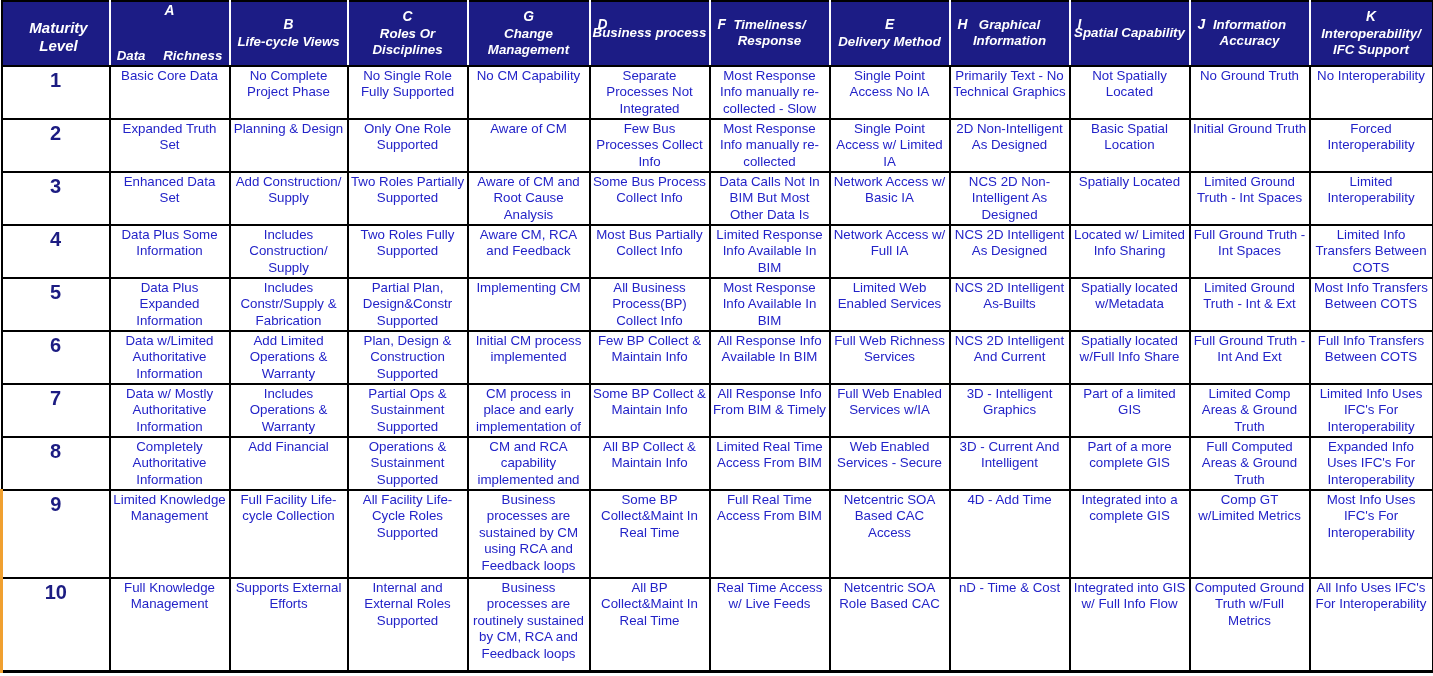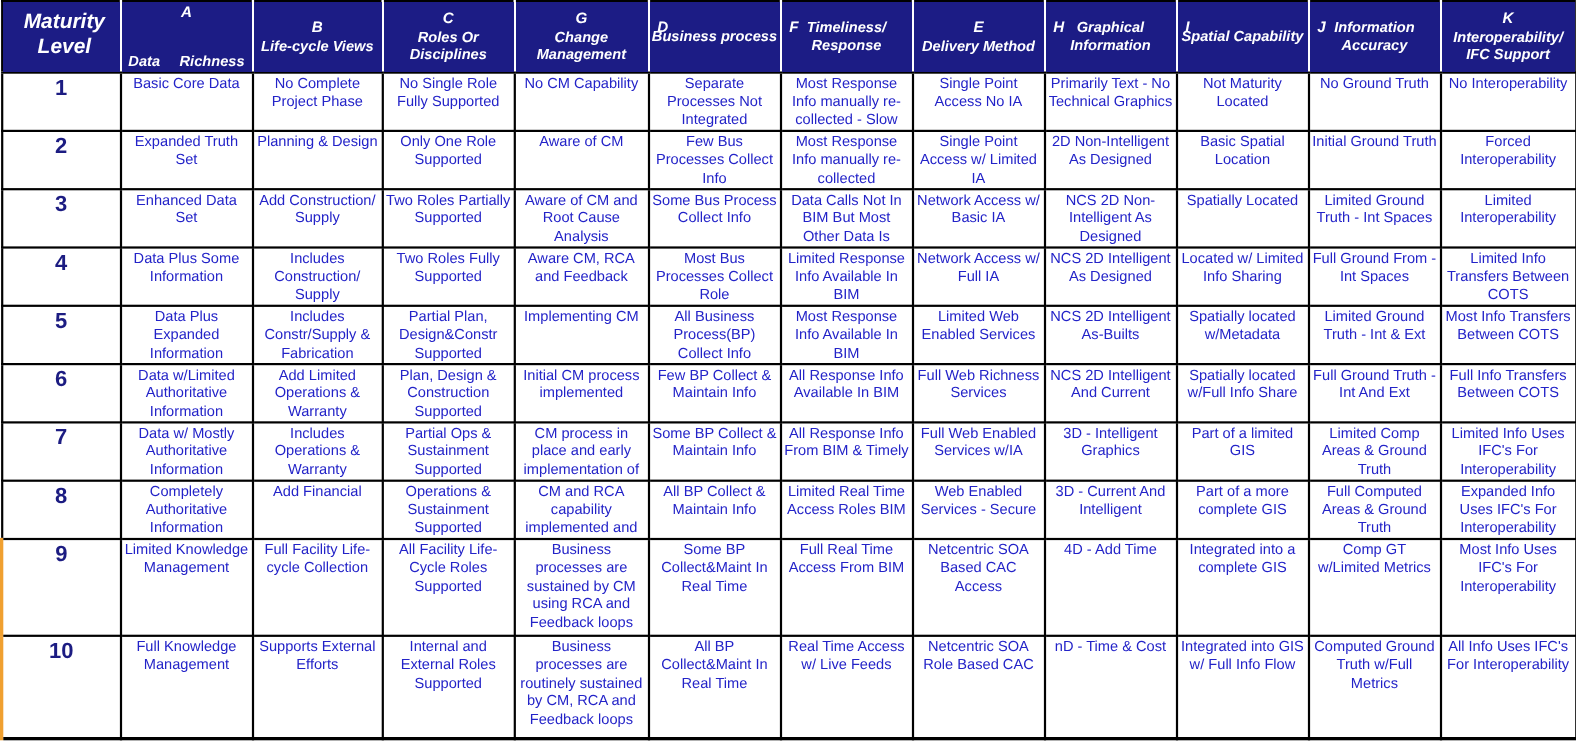--- a/index.html
+++ b/index.html
@@ -14,21 +14,21 @@
   thead tr{height:50px;}
   thead th{
     background:var(--header-bg,#1c1c85);
     color:var(--header-text,#fff);
     font-weight:bold;font-style:italic;font-size:13.3px;line-height:1.2;
     border-right:2px solid #fff;border-bottom:2px solid var(--border,#000);
     padding:1px 2px;vertical-align:middle;position:relative;
   }
   thead th:last-child{border-right:2px solid var(--border,#000);}
   .h-plain{display:flex;height:46px;align-items:flex-end;justify-content:flex-start;
-    padding:0 0 3px 6px;font-size:19px;}
+    padding:0 0 3px 6px;font-size:15px;}
   .h-st{display:flex;flex-direction:column;justify-content:center;height:100%;text-align:center;}
   .h-letter{font-size:13.8px;}
   .h-in{position:relative;display:flex;flex-direction:column;justify-content:center;
     height:100%;text-align:center;}
   .h-letter-in{position:absolute;left:5px;top:calc(50% - 16px);font-size:13.8px;}
   th.col-a .h-title{word-spacing:14px;margin-top:28px;}
   tbody td{
     border:2px solid var(--border,#000);
     color:var(--body-text,#2323c8);
     font-size:13.3px;line-height:1.25;
@@ -141,21 +141,21 @@
         <tr>
           <td class="level">1</td>
           <td>Basic Core Data</td>
           <td>No Complete Project Phase</td>
           <td>No Single Role Fully Supported</td>
           <td>No CM Capability</td>
           <td>Separate Processes Not Integrated</td>
           <td>Most Response Info manually re-collected - Slow</td>
           <td>Single Point Access No IA</td>
           <td>Primarily Text - No Technical Graphics</td>
-          <td>Not Maturity Located</td>
+          <td>Not Spatially Located</td>
           <td>No Ground Truth</td>
           <td>No Interoperability</td>
         </tr>
         <tr>
           <td class="level">2</td>
           <td>Expanded Truth Set</td>
           <td>Planning &amp; Design</td>
           <td>Only One Role Supported</td>
           <td>Aware of CM</td>
           <td>Few Bus Processes Collect Info</td>
@@ -179,26 +179,26 @@
           <td>Spatially Located</td>
           <td>Limited Ground Truth - Int Spaces</td>
           <td>Limited Interoperability</td>
         </tr>
         <tr>
           <td class="level">4</td>
           <td>Data Plus Some Information</td>
           <td>Includes Construction/ Supply</td>
           <td>Two Roles Fully Supported</td>
           <td>Aware CM, RCA and Feedback</td>
-          <td>Most Bus Processes Collect Role</td>
+          <td>Most Bus Partially Collect Info</td>
           <td>Limited Response Info Available In BIM</td>
           <td>Network Access w/ Full IA</td>
           <td>NCS 2D Intelligent As Designed</td>
           <td>Located w/ Limited Info Sharing</td>
-          <td>Full Ground From - Int Spaces</td>
+          <td>Full Ground Truth - Int Spaces</td>
           <td>Limited Info Transfers Between COTS</td>
         </tr>
         <tr>
           <td class="level">5</td>
           <td>Data Plus Expanded Information</td>
           <td>Includes Constr/Supply &amp; Fabrication</td>
           <td>Partial Plan, Design&amp;Constr Supported</td>
           <td>Implementing CM</td>
           <td>All Business Process(BP) Collect Info</td>
           <td>Most Response Info Available In BIM</td>
@@ -236,21 +236,21 @@
           <td>Limited Comp Areas &amp; Ground Truth</td>
           <td>Limited Info Uses IFC's For Interoperability</td>
         </tr>
         <tr>
           <td class="level">8</td>
           <td>Completely Authoritative Information</td>
           <td>Add Financial</td>
           <td>Operations &amp; Sustainment Supported</td>
           <td>CM and RCA capability implemented and</td>
           <td>All BP Collect &amp; Maintain Info</td>
-          <td>Limited Real Time Access Roles BIM</td>
+          <td>Limited Real Time Access From BIM</td>
           <td>Web Enabled Services - Secure</td>
           <td>3D - Current And Intelligent</td>
           <td>Part of a more complete GIS</td>
           <td>Full Computed Areas &amp; Ground Truth</td>
           <td>Expanded Info Uses IFC's For Interoperability</td>
         </tr>
         <tr>
           <td class="level">9</td>
           <td>Limited Knowledge Management</td>
           <td>Full Facility Life-cycle Collection</td>

